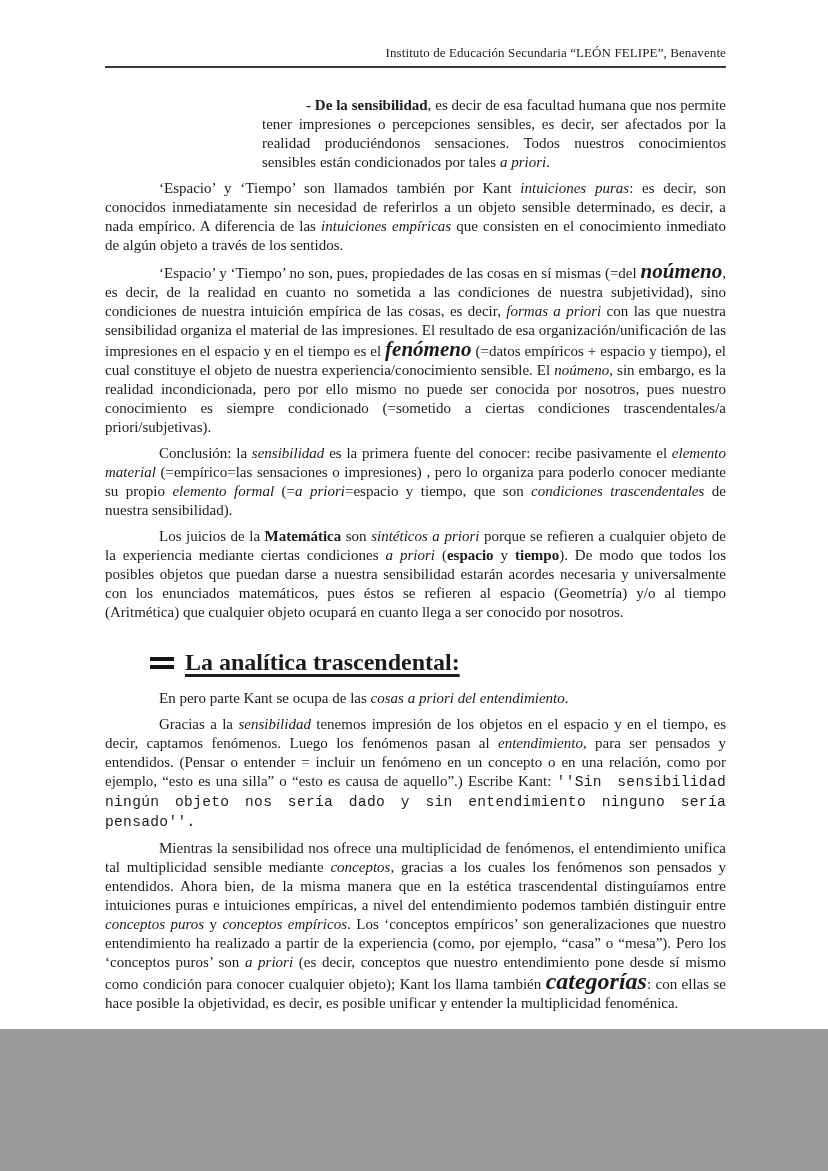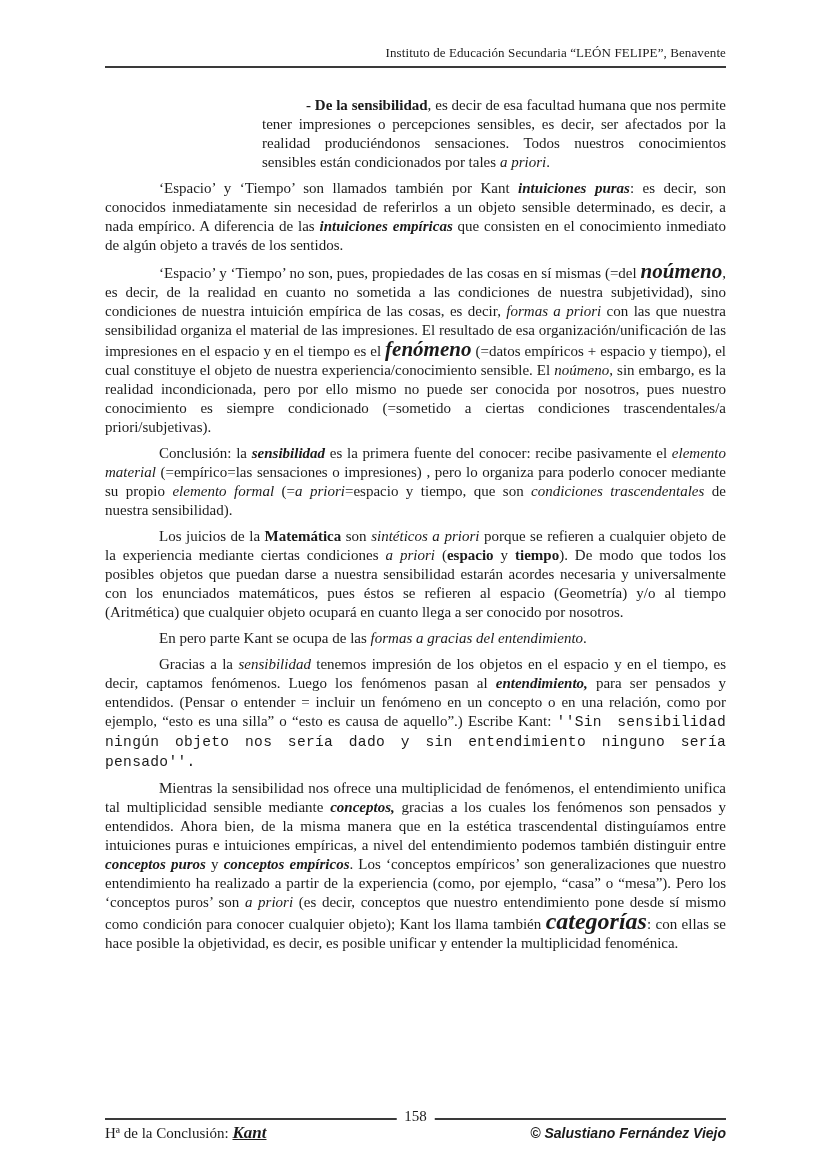--- a/index.html
+++ b/index.html
@@ -1,21 +1,21 @@
 <!DOCTYPE html>
 <html><head>
 <meta charset="utf-8">
 <title>Document</title>
 <style>
   * { margin: 0; padding: 0; box-sizing: border-box; }
   html, body { background: #9a9a9a; }
   .page {
     position: relative;
     width: 828px;
-    height: 1171px;
+    height: 1029px;
     margin: 0 auto;
     background: #ffffff;
     color: #1b1b1b;
     font-family: "Liberation Serif", "DejaVu Serif", serif;
     overflow: hidden;
   }
   
   .header { position: absolute; top: 0; left: 105px; right: 102px; }
   .header-text {
     padding-top: 45px;
@@ -32,21 +32,21 @@
     font-size: 15px;
     line-height: 19px;
     text-align: justify;
   }
   p.body-para { text-indent: 54px; margin-bottom: 7px; }
   p.block-para { margin-left: 157px; text-indent: 44px; margin-bottom: 7px; }
   
   .r-p  { }
   .r-b  { font-weight: bold; }
   .r-i  { font-style: italic; }
-  .r-bi { font-weight: bold; font-style: italic; margin-top: 7px; }
+  .r-bi { font-weight: normal; font-style: italic; margin-top: 7px; }
   .r-xlbi { font-weight: bold; font-style: italic; font-size: 21px; }
   .r-lgbi { font-weight: bold; font-style: italic; font-size: 24px; }
   .r-mono {
     font-family: "Liberation Mono", "DejaVu Sans Mono", monospace;
     font-size: 14.6px;
     word-spacing: 5px;
     letter-spacing: 0.3px;
   }
   
   .section-heading {
@@ -114,22 +114,25 @@
     <div class="header-rule"></div>
   </div>
 
   <div class="content">
     <p class="block-para"><span class="r-b">- De la sensibilidad</span><span class="r-p">, es decir de esa facultad humana que nos permite tener impresiones o percepciones sensibles, es decir, ser afectados por la realidad produciéndonos sensaciones. Todos nuestros conocimientos sensibles están condicionados por tales </span><span class="r-i">a priori</span><span class="r-p">.</span></p>
     <p class="body-para"><span class="r-p">‘Espacio’ y ‘Tiempo’ son llamados también por Kant </span><span class="r-bi">intuiciones puras</span><span class="r-p">: es decir, son conocidos inmediatamente sin necesidad de referirlos a un objeto sensible determinado, es decir, a nada empírico. A diferencia de las </span><span class="r-bi">intuiciones empíricas</span><span class="r-p"> que consisten en el conocimiento inmediato de algún objeto a través de los sentidos.</span></p>
     <p class="body-para"><span class="r-p">‘Espacio’ y ‘Tiempo’ no son, pues, propiedades de las cosas en sí mismas (=del </span><span class="r-xlbi">noúmeno</span><span class="r-p">, es decir, de la realidad en cuanto no sometida a las condiciones de nuestra subjetividad), sino condiciones de nuestra intuición empírica de las cosas, es decir, </span><span class="r-i">formas a priori</span><span class="r-p"> con las que nuestra sensibilidad organiza el material de las impresiones. El resultado de esa organización/unificación de las impresiones en el espacio y en el tiempo es el </span><span class="r-xlbi">fenómeno</span><span class="r-p"> (=datos empíricos + espacio y tiempo), el cual constituye el objeto de nuestra experiencia/conocimiento sensible. El </span><span class="r-i">noúmeno</span><span class="r-p">, sin embargo, es la realidad incondicionada, pero por ello mismo no puede ser conocida por nosotros, pues nuestro conocimiento es siempre condicionado (=sometido a ciertas condiciones trascendentales/a priori/subjetivas).</span></p>
     <p class="body-para"><span class="r-p">Conclusión: la </span><span class="r-bi">sensibilidad</span><span class="r-p"> es la primera fuente del conocer: recibe pasivamente el </span><span class="r-i">elemento material</span><span class="r-p"> (=empírico=las sensaciones o impresiones) , pero lo organiza para poderlo conocer mediante su propio </span><span class="r-i">elemento formal</span><span class="r-p"> (=</span><span class="r-i">a priori</span><span class="r-p">=espacio y tiempo, que son </span><span class="r-i">condiciones trascendentales</span><span class="r-p"> de nuestra sensibilidad).</span></p>
     <p class="body-para"><span class="r-p">Los juicios de la </span><span class="r-b">Matemática</span><span class="r-p"> son </span><span class="r-i">sintéticos a priori</span><span class="r-p"> porque se refieren a cualquier objeto de la experiencia mediante ciertas condiciones </span><span class="r-i">a priori</span><span class="r-p"> (</span><span class="r-b">espacio</span><span class="r-p"> y </span><span class="r-b">tiempo</span><span class="r-p">). De modo que todos los posibles objetos que puedan darse a nuestra sensibilidad estarán acordes necesaria y universalmente con los enunciados matemáticos, pues éstos se refieren al espacio (Geometría) y/o al tiempo (Aritmética) que cualquier objeto ocupará en cuanto llega a ser conocido por nosotros.</span></p>
 
+    <h2 class="section-heading">
+      <span class="arrow-icon"></span><span class="heading-text">La analítica trascendental:</span>
+    </h2>
 
-    <p class="body-para"><span class="r-p">En pero parte Kant se ocupa de las </span><span class="r-i">formas a gracias del entendimiento</span><span class="r-p">.</span></p>
+    <p class="body-para"><span class="r-p">En pero parte Kant se ocupa de las </span><span class="r-i">cosas a priori del entendimiento</span><span class="r-p">.</span></p>
     <p class="body-para"><span class="r-p">Gracias a la </span><span class="r-i">sensibilidad</span><span class="r-p"> tenemos impresión de los objetos en el espacio y en el tiempo, es decir, captamos fenómenos. Luego los fenómenos pasan al </span><span class="r-bi">entendimiento,</span><span class="r-p"> para ser pensados y entendidos. (Pensar o entender = incluir un fenómeno en un concepto o en una relación, como por ejemplo, “esto es una silla” o “esto es causa de aquello”.) Escribe Kant: </span><span class="r-mono">''Sin sensibilidad ningún objeto nos sería dado y sin entendimiento ninguno sería pensado''.</span></p>
     <p class="body-para"><span class="r-p">Mientras la sensibilidad nos ofrece una multiplicidad de fenómenos, el entendimiento unifica tal multiplicidad sensible mediante </span><span class="r-bi">conceptos,</span><span class="r-p"> gracias a los cuales los fenómenos son pensados y entendidos. Ahora bien, de la misma manera que en la estética trascendental distinguíamos entre intuiciones puras e intuiciones empíricas, a nivel del entendimiento podemos también distinguir entre </span><span class="r-bi">conceptos puros</span><span class="r-p"> y </span><span class="r-bi">conceptos empíricos</span><span class="r-p">. Los ‘conceptos empíricos’ son generalizaciones que nuestro entendimiento ha realizado a partir de la experiencia (como, por ejemplo, “casa” o “mesa”). Pero los ‘conceptos puros’ son </span><span class="r-i">a priori</span><span class="r-p"> (es decir, conceptos que nuestro entendimiento pone desde sí mismo como condición para conocer cualquier objeto); Kant los llama también </span><span class="r-lgbi">categorías</span><span class="r-p">: con ellas se hace posible la objetividad, es decir, es posible unificar y entender la multiplicidad fenoménica.</span></p>
   </div>
 
   <div class="footer">
     <div class="footer-rule"></div>
     <div class="footer-row">
       <span class="footer-course"><span>Hª de la Conclusión: </span><span class="footer-course-title">Kant</span></span>
       <span class="footer-page">158</span>
       <span class="footer-author">© Salustiano Fernández Viejo</span>

